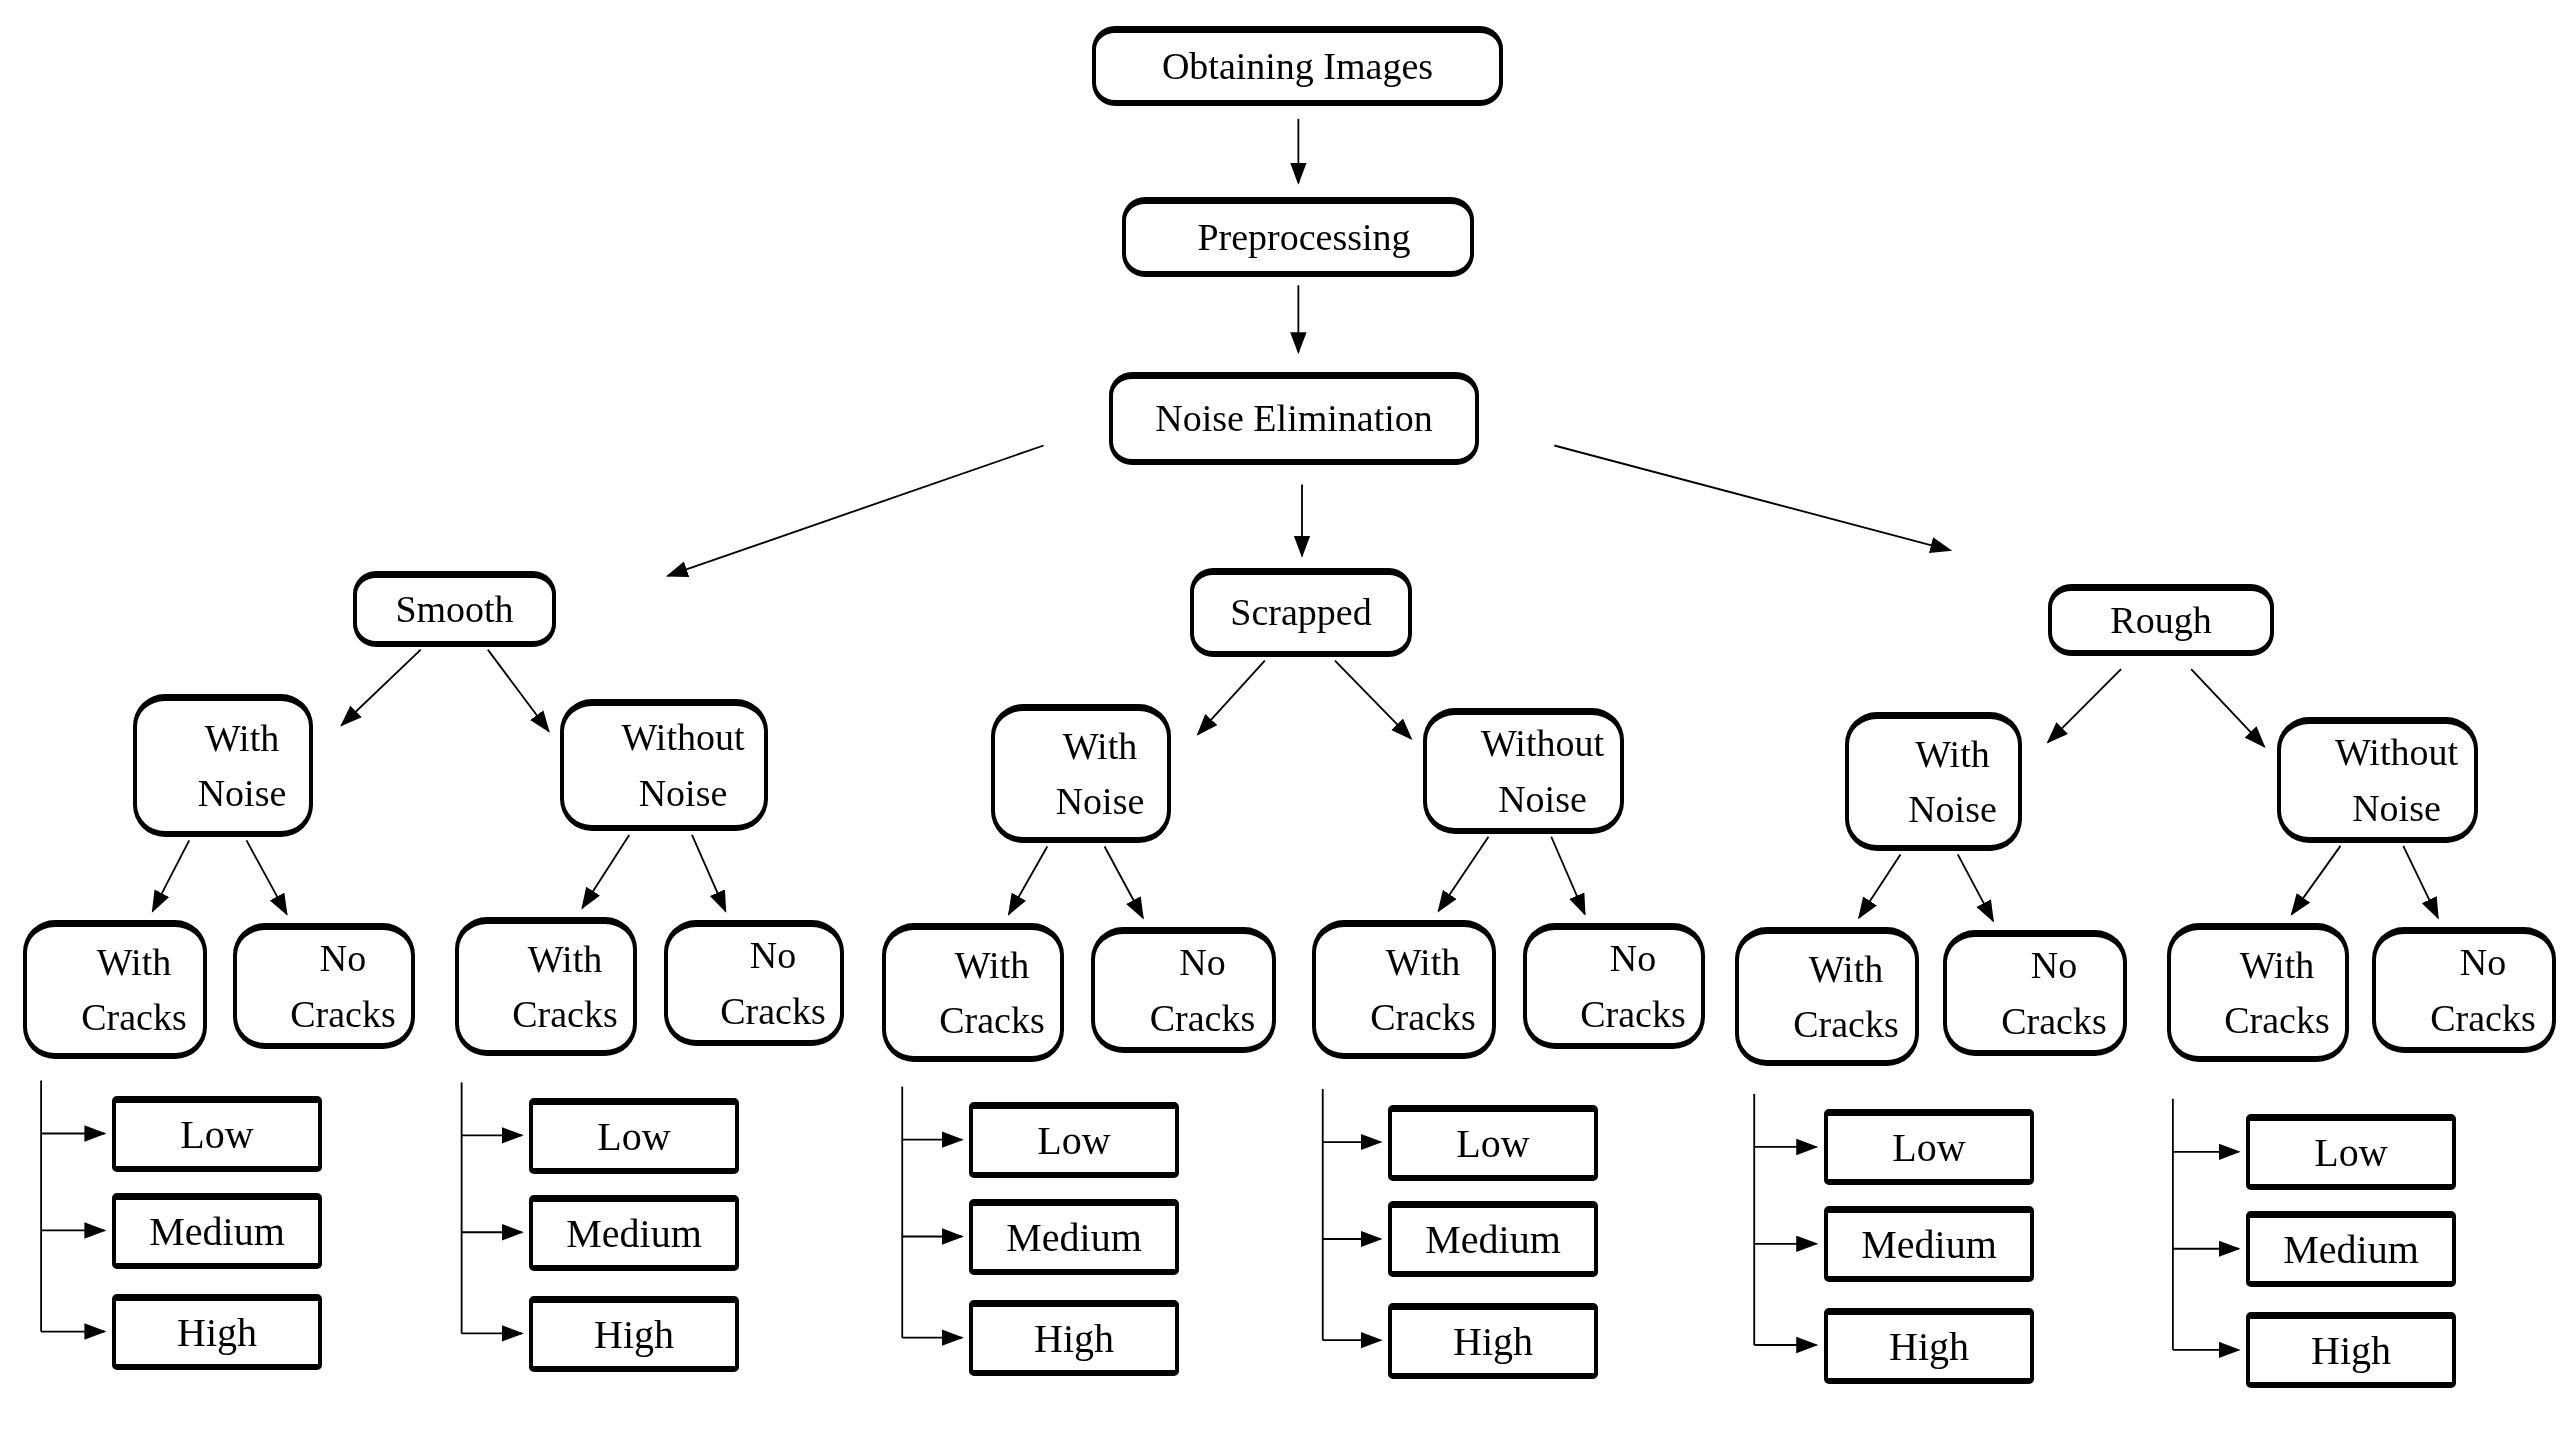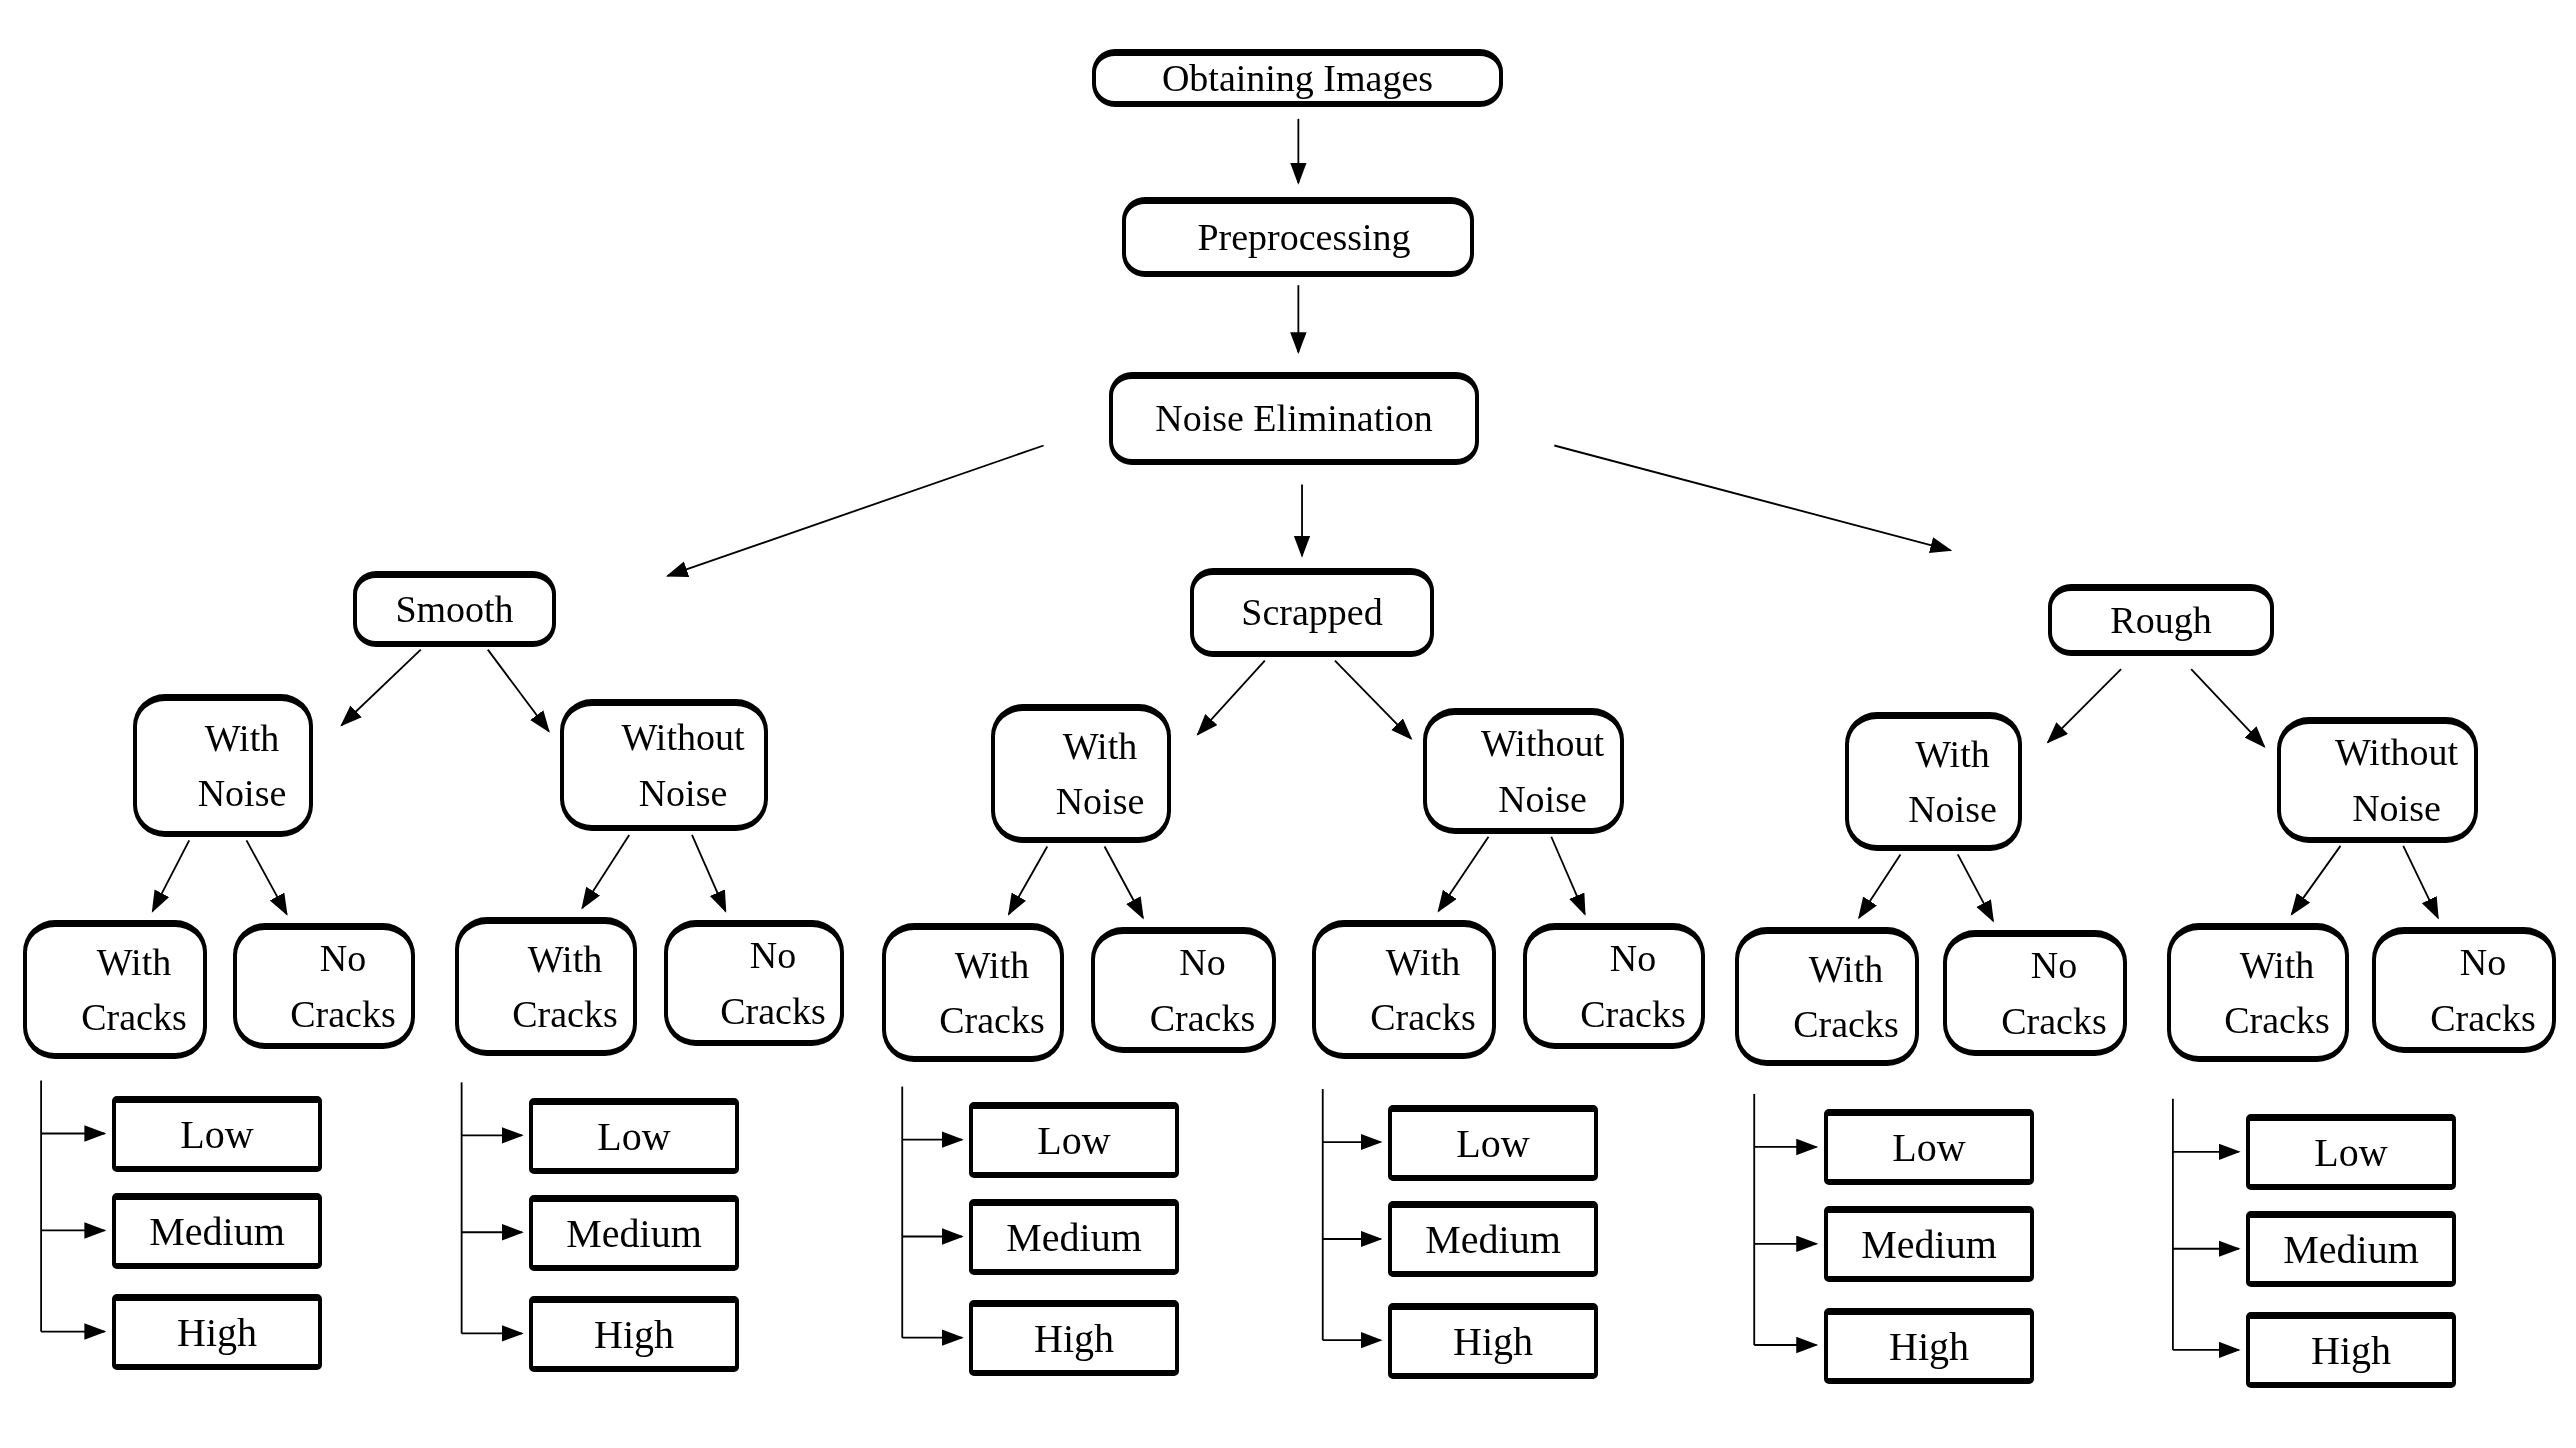--- a/index.html
+++ b/index.html
@@ -94,26 +94,26 @@
 
     <line x1="2878" y1="1882" x2="2980" y2="1882" marker-end="url(#ah)"></line>
     <line x1="2878" y1="2041" x2="2980" y2="2041" marker-end="url(#ah)"></line>
     <line x1="2878" y1="2207" x2="2980" y2="2207" marker-end="url(#ah)"></line>
 
     <line x1="3565" y1="1890" x2="3673" y2="1890" marker-end="url(#ah)"></line>
     <line x1="3565" y1="2049" x2="3673" y2="2049" marker-end="url(#ah)"></line>
     <line x1="3565" y1="2215" x2="3673" y2="2215" marker-end="url(#ah)"></line>
   </svg>
 
-  <div class="node" style="left:1092px;top:26px;width:411px;height:58px;margin-top:23px;">Obtaining Images</div>
+  <div class="node" style="left:1092px;top:26px;width:411px;height:80px;">Obtaining Images</div>
   <div class="node" style="left:1122px;top:197px;width:352px;height:80px;padding-left:12px;">Preprocessing</div>
   <div class="node" style="left:1109px;top:372px;width:370px;height:93px;">Noise Elimination</div>
 
   <div class="node" style="left:353px;top:571px;width:203px;height:76px;">Smooth</div>
-  <div class="node" style="left:1190px;top:568px;width:244px;height:89px;">Scrapped</div>
+  <div class="node" style="left:1190px;top:568px;width:222px;height:89px;">Scrapped</div>
   <div class="node" style="left:2048px;top:584px;width:226px;height:72px;">Rough</div>
 
   <div class="node tall" style="left:133px;top:694px;width:180px;height:143px;">With
 Noise</div>
   <div class="node tall" style="left:560px;top:699px;width:208px;height:132px;">Without
 Noise</div>
   <div class="node tall" style="left:991px;top:704px;width:180px;height:139px;">With
 Noise</div>
   <div class="node tall" style="left:1423px;top:708px;width:201px;height:126px;">Without
 Noise</div>

